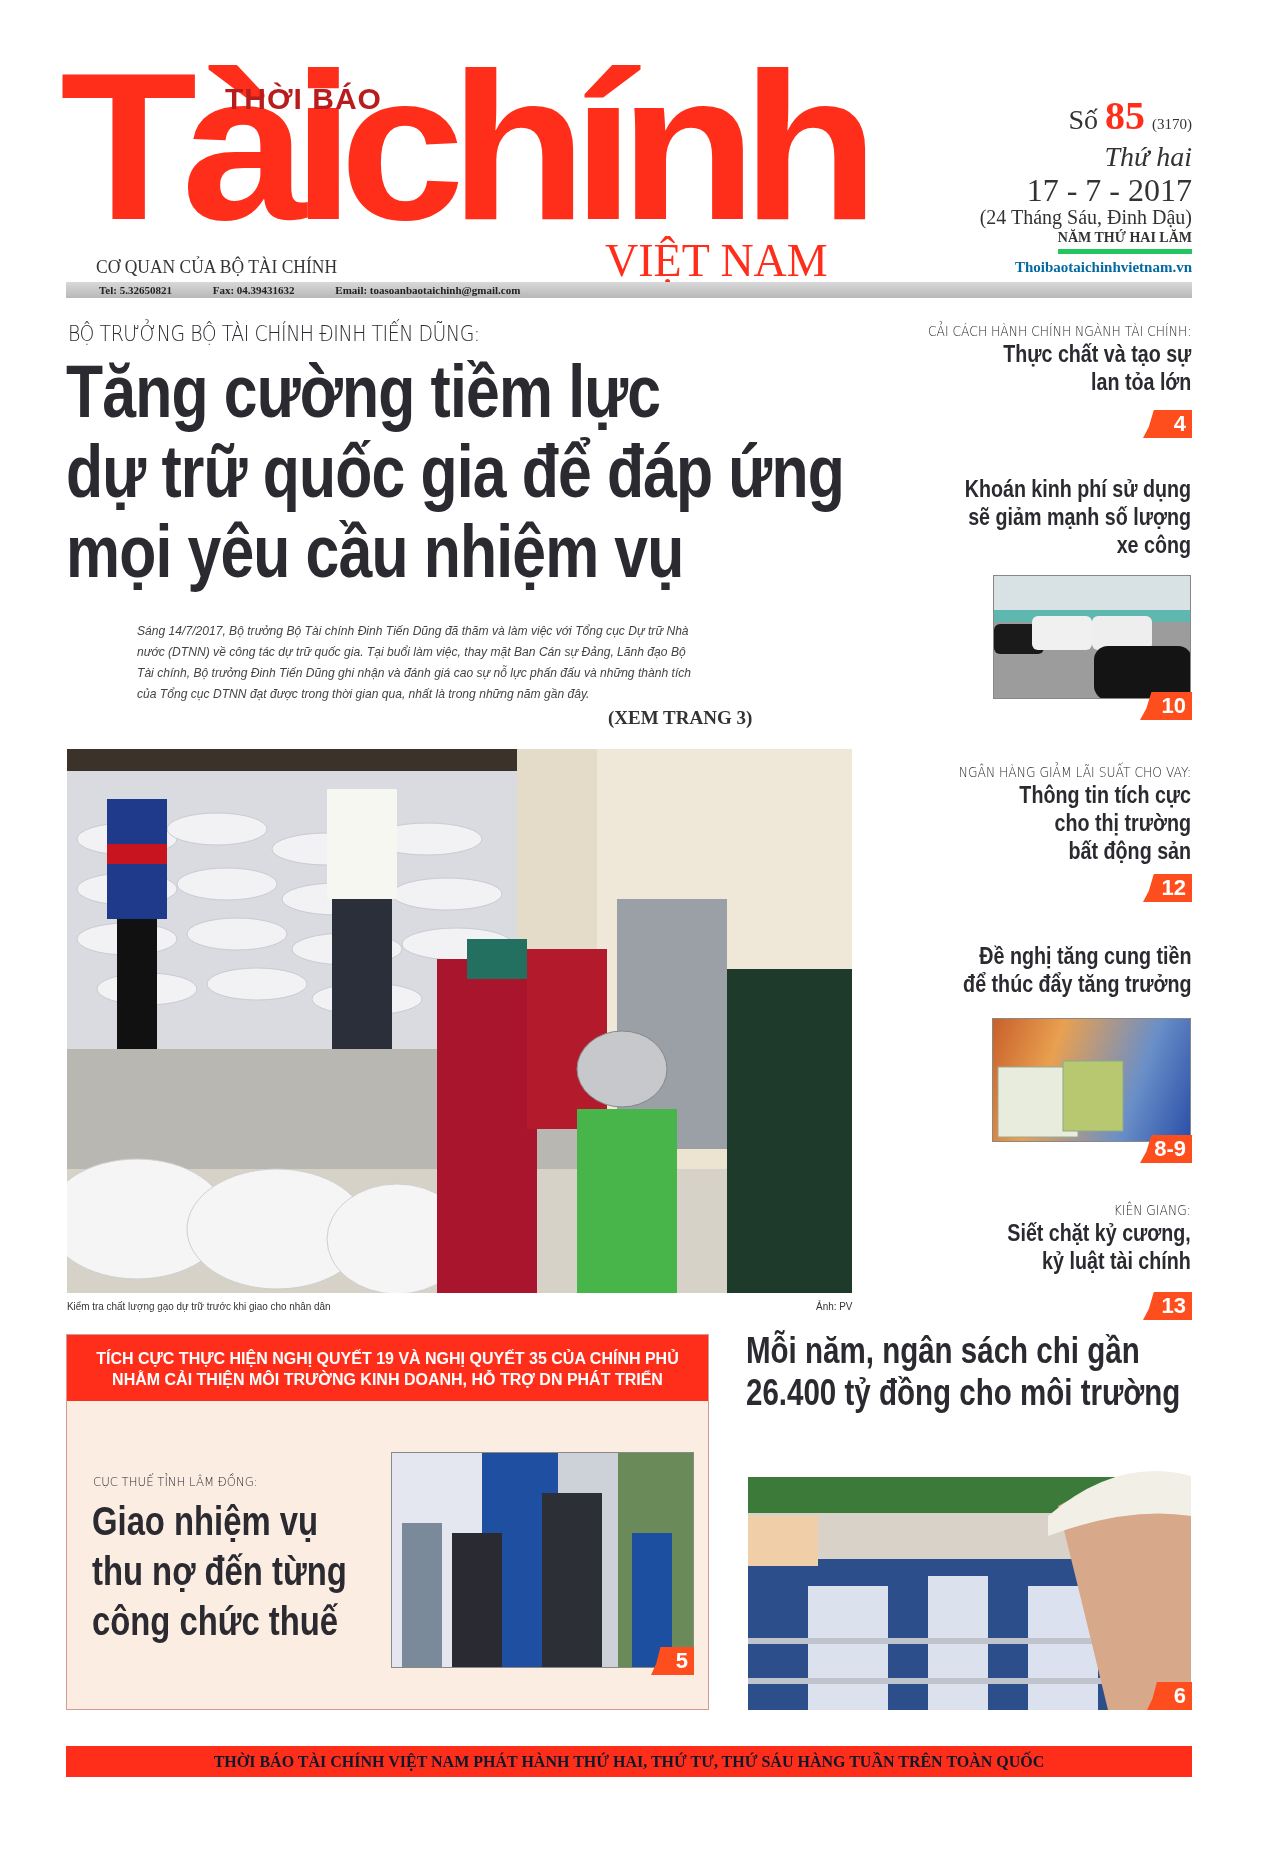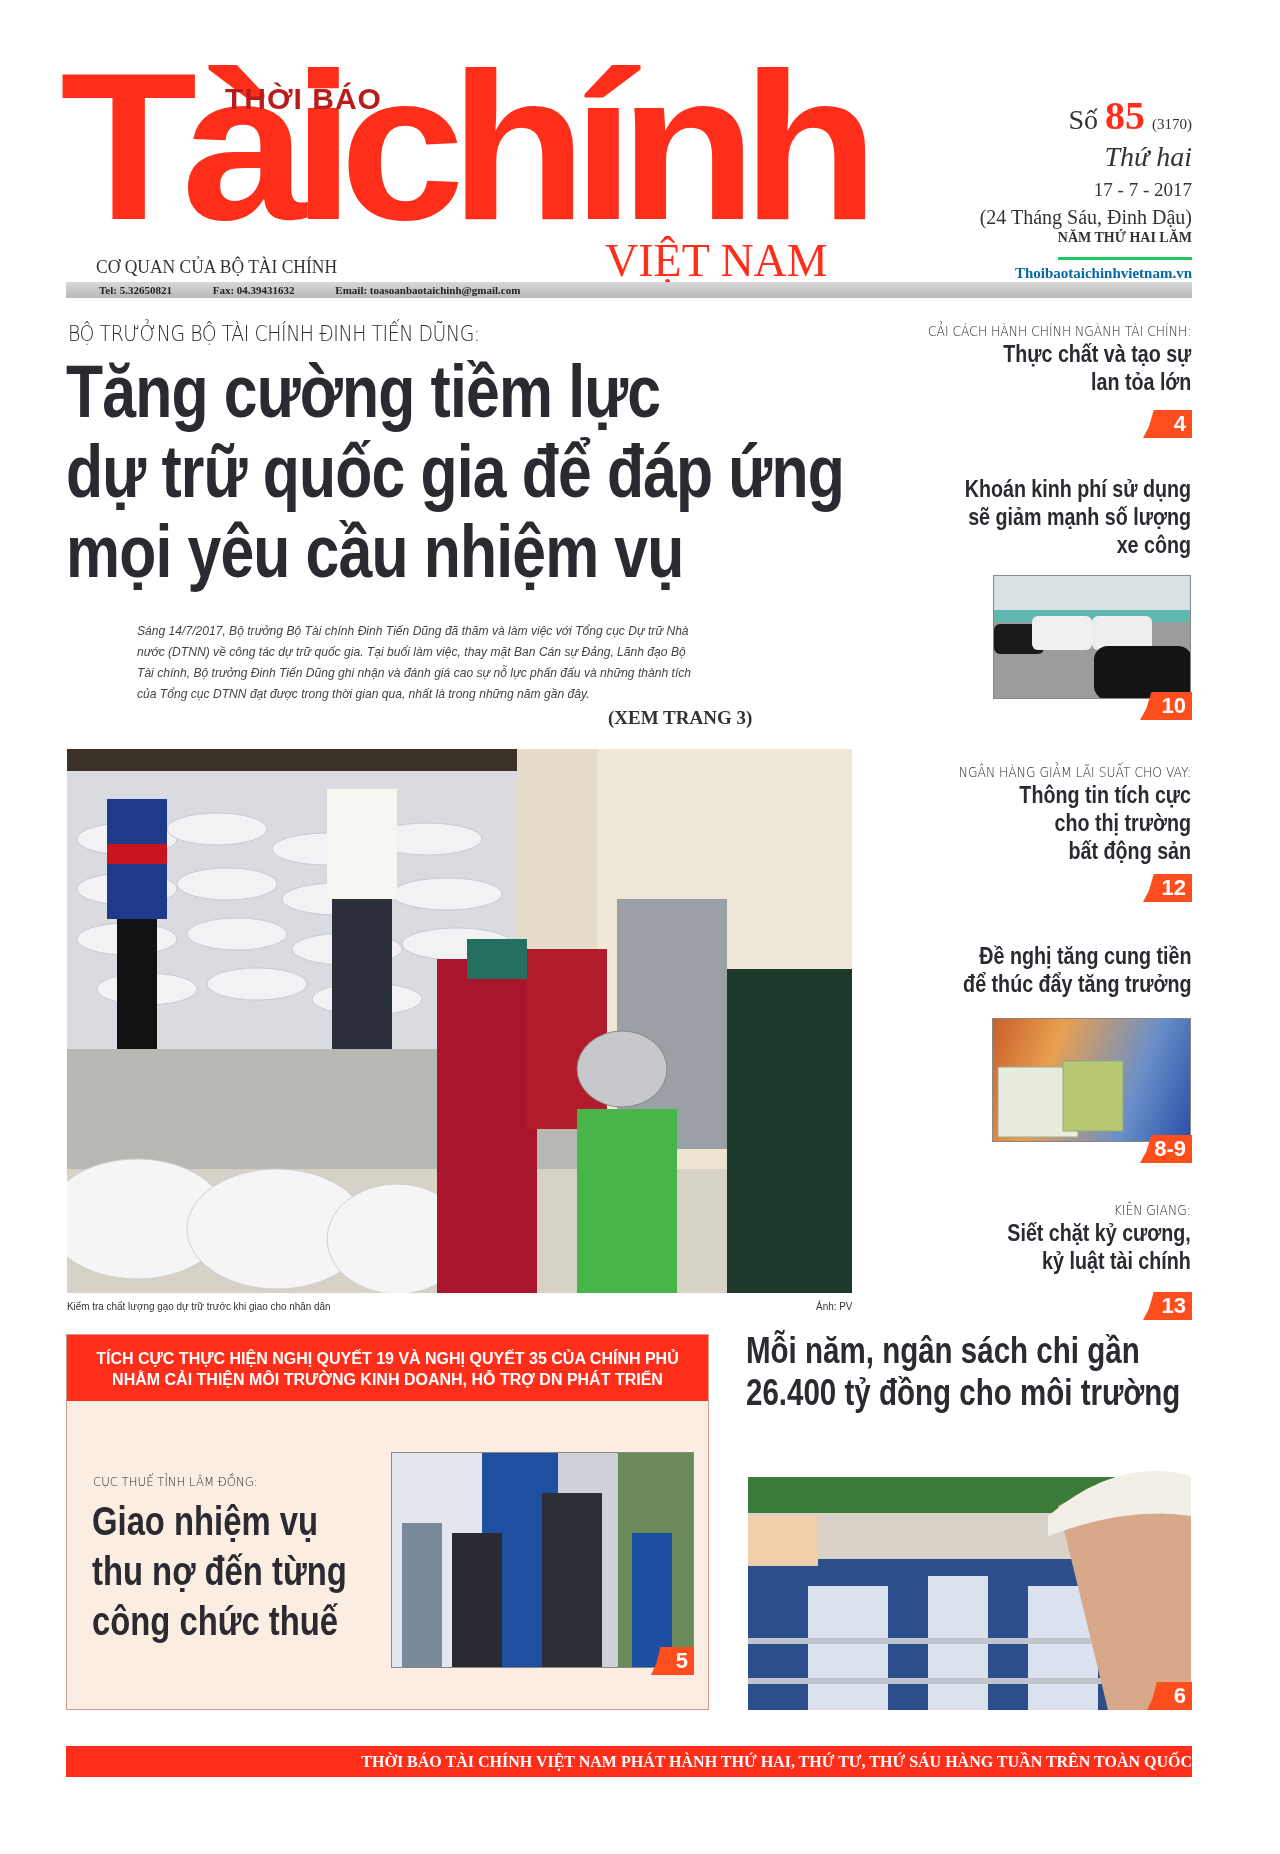--- a/index.html
+++ b/index.html
@@ -14,23 +14,23 @@
   .logo-vn { left: 605px; top: 238px; color: #FF2E1A; font-family: "Liberation Serif", serif; font-size: 46px; line-height: 46px; }
   .logo-org { left: 96px; top: 256px; font-family: "Liberation Serif", serif; font-size: 19px; color: #333; transform: scaleX(0.92); transform-origin: left; }
   .contact-bar { left: 66px; top: 282px; width: 1126px; height: 16px; background: linear-gradient(#d8d8d8, #b8b8b8); font-family: "Liberation Serif", serif; font-weight: bold; font-size: 11px; line-height: 16px; color: #222; padding-left: 33px; }
   .contact-bar span { margin-right: 38px; }
 
   .issue { right: 88px; top: 100px; text-align: right; font-family: "Liberation Serif", serif; color: #333; }
   .issue .row1 { font-size: 28px; line-height: 32px; }
   .issue .num { color: #FF2E1A; font-weight: bold; font-size: 40px; }
   .issue .sub { font-size: 15px; }
   .issue .day { font-style: italic; font-size: 28px; line-height: 34px; }
-  .issue .date { font-size: 19px; line-height: 32px; }
+  .issue .date { font-size: 32px; line-height: 32px; }
   .issue .lunar { font-size: 20px; line-height: 22px; }
-  .issue .year { font-weight: bold; font-size: 14px; line-height: 18px; padding-bottom: 10px; border-bottom: 3px solid #22c55e; display: inline-block; }
+  .issue .year { font-weight: bold; font-size: 14px; line-height: 18px; padding-bottom: 2px; border-bottom: 5px solid #22c55e; display: inline-block; }
   .issue .site { color: #0369a1; font-weight: bold; font-size: 15px; line-height: 26px; }
 
   
   .kicker { font-family: "DejaVu Sans", sans-serif; font-weight: 300; color: #2a2a30; }
   .lead-kicker { left: 68px; top: 322px; font-size: 21px; letter-spacing: -0.5px; transform: scaleX(0.9); transform-origin: left; }
   .lead-title { left: 66px; top: 352px; font-weight: bold; font-size: 74px; line-height: 80px; color: #2a2a30;
     transform: scaleX(0.82); transform-origin: left top; letter-spacing: -1px; white-space: nowrap; }
   .lead-sapo { left: 137px; top: 620px; width: 600px; font-style: italic; font-size: 13px; line-height: 21px; color: #444; transform: scaleX(0.93); transform-origin: left top; }
   .lead-more { left: 608px; top: 707px; font-family: "Liberation Serif", serif; font-weight: bold; font-size: 19px; color: #333; }
 
@@ -47,21 +47,21 @@
     clip-path: polygon(22% 0, 100% 0, 100% 100%, 0 100%, 12% 60%); }
   .thumb { position: absolute; border: 1px solid #888; overflow: hidden; }
 
   
   .feature-box { left: 66px; top: 1334px; width: 643px; height: 376px; background: #FCEDE3; border: 1px solid #d39a92; }
   .feature-head { position: absolute; left: 0; top: 0; width: 100%; height: 66px; background: #FF2E1A; color: #fff; font-weight: bold; font-size: 16px; line-height: 21px; text-align: center; padding-top: 13px; }
   .feature-kicker { left: 93px; top: 1474px; font-size: 13px; transform: scaleX(0.9); transform-origin: left; white-space: nowrap; }
   .feature-title { left: 92px; top: 1496px; font-weight: bold; font-size: 40px; line-height: 50px; transform: scaleX(0.82); transform-origin: left top; white-space: nowrap; }
   .env-title { left: 746px; top: 1330px; font-weight: bold; font-size: 36px; line-height: 42px; transform: scaleX(0.82); transform-origin: left top; white-space: nowrap; }
 
-  .footer-bar { left: 66px; top: 1746px; width: 1126px; height: 31px; background: #FF2E1A; color: #ffffff; font-family: "Liberation Serif", serif; font-weight: bold; font-size: 16px; line-height: 31px; text-align: right; }
+  .footer-bar { left: 66px; top: 1746px; width: 1126px; height: 31px; background: #FF2E1A; color: #0f172a; font-family: "Liberation Serif", serif; font-weight: bold; font-size: 16px; line-height: 31px; text-align: center; }
 </style>
 </head>
 <body>
 
 <div class="abs logo-big">Tàichính</div>
 <div class="abs logo-small">THỜI BÁO</div>
 <div class="abs logo-vn">VIỆT NAM</div>
 <div class="abs logo-org">CƠ QUAN CỦA BỘ TÀI CHÍNH</div>
 <div class="abs contact-bar">
   <span>Tel: 5.32650821</span>

